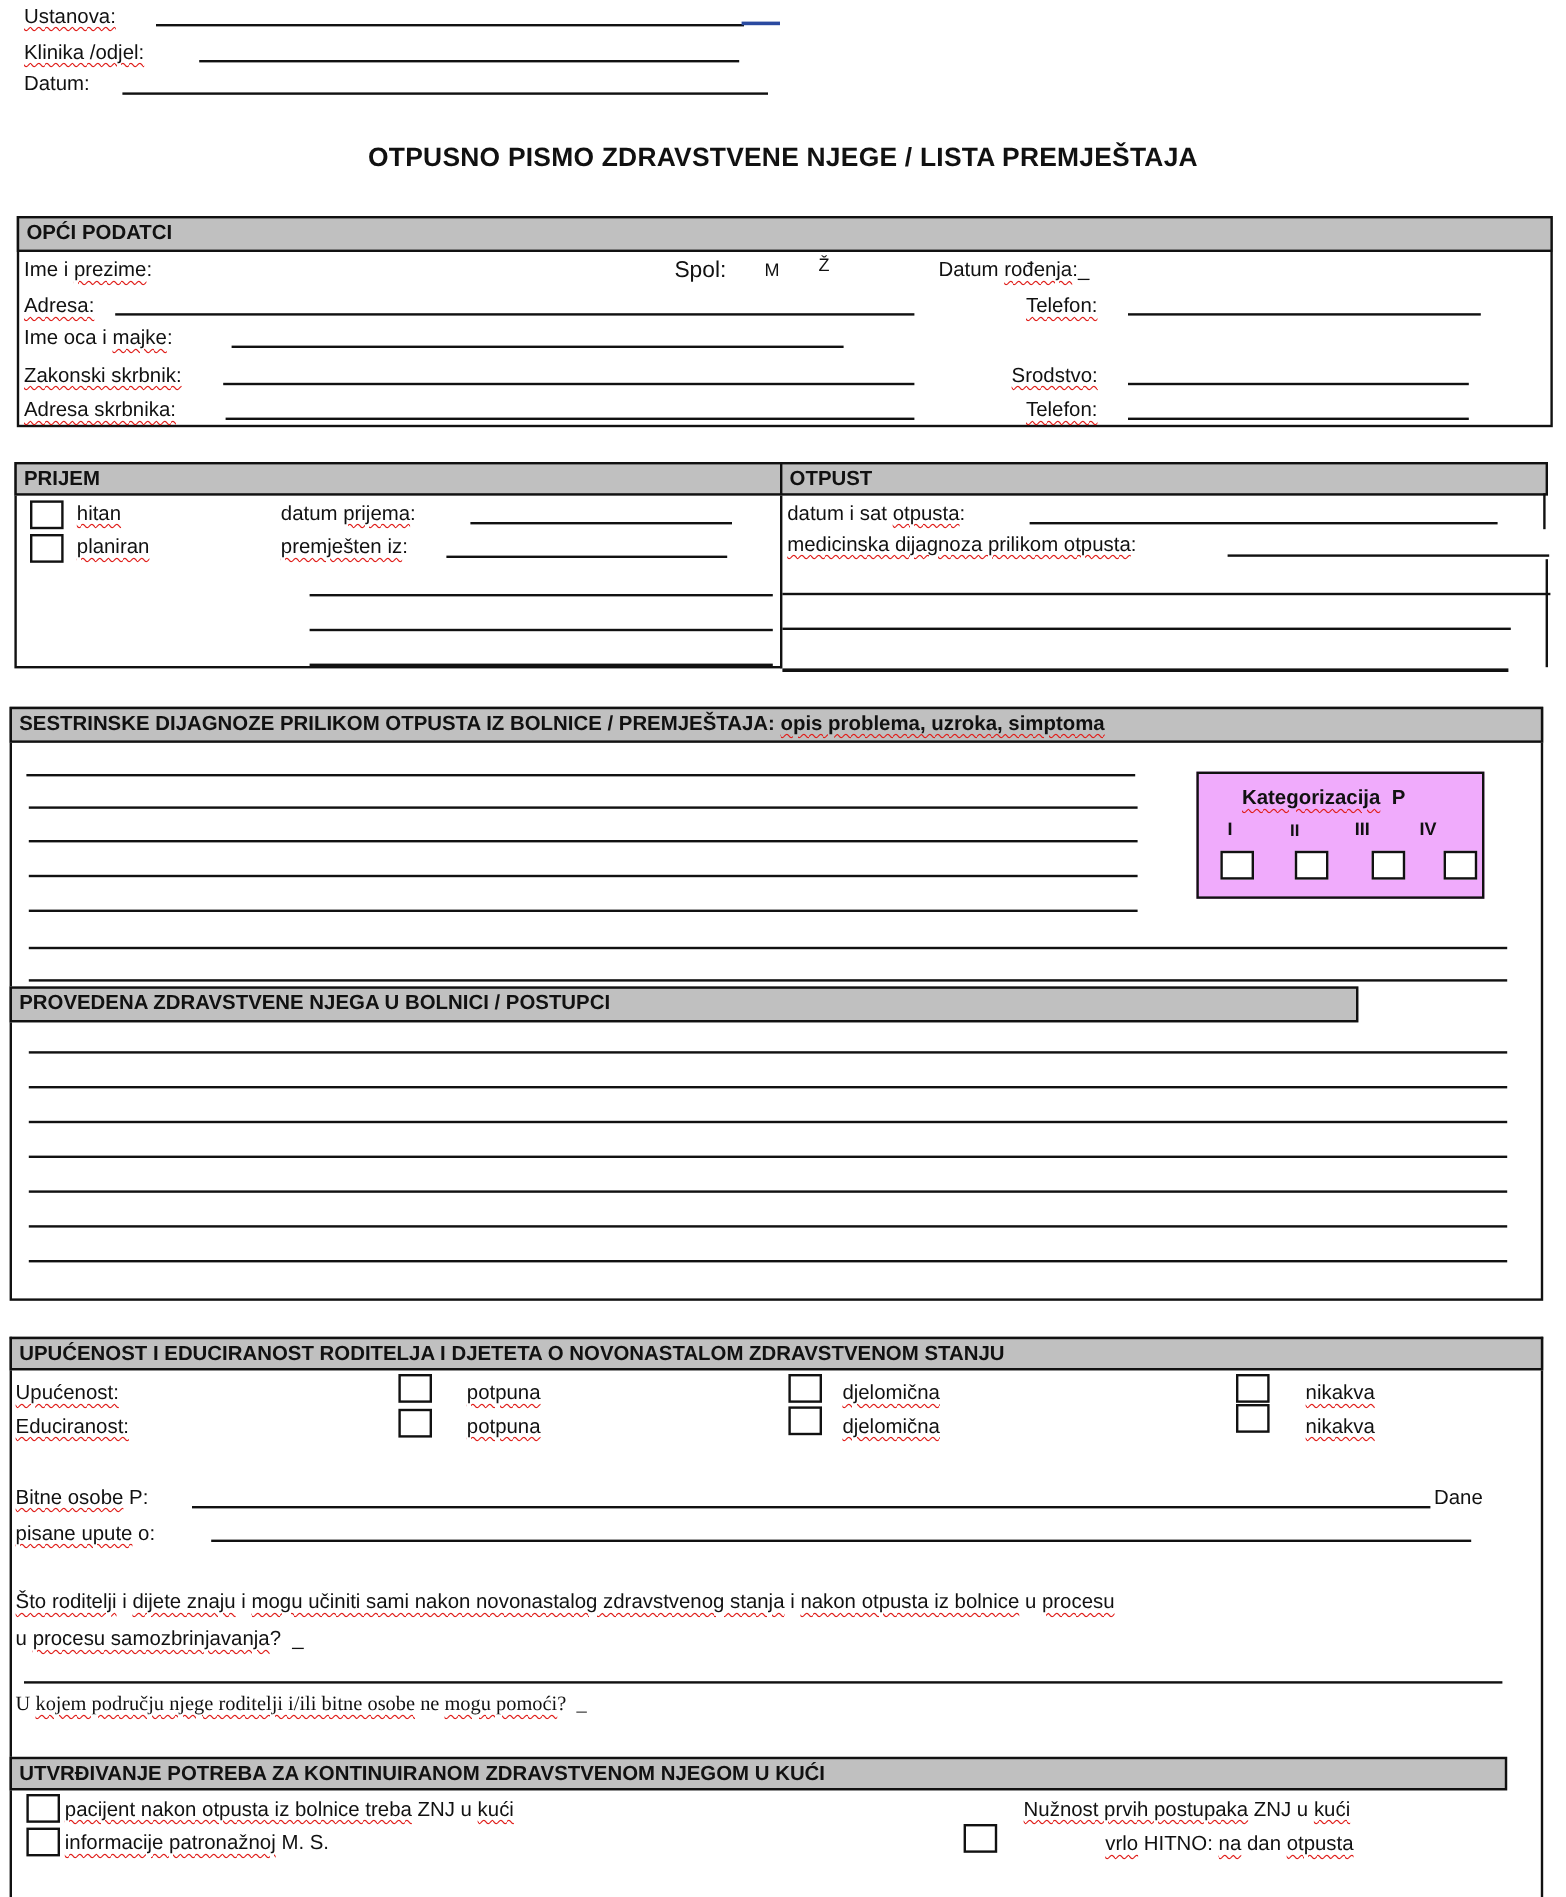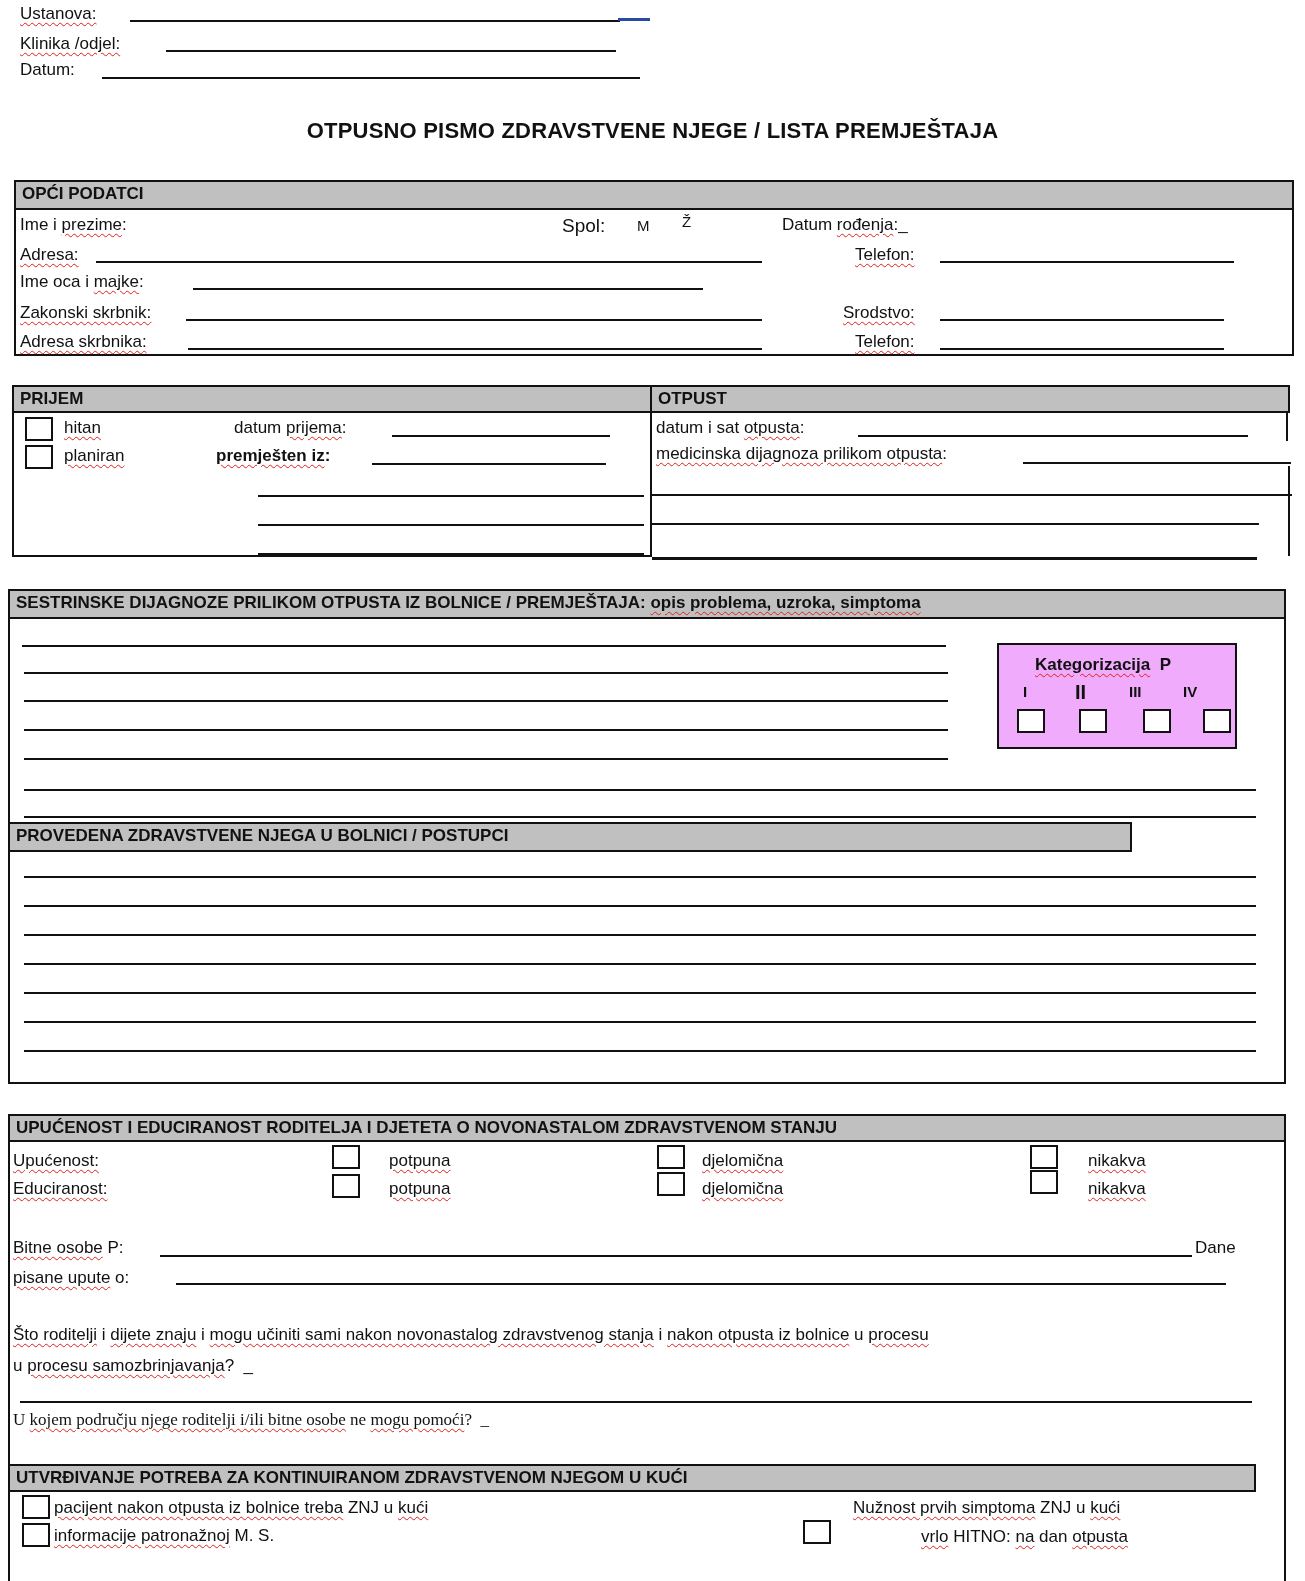--- a/index.html
+++ b/index.html
@@ -64,21 +64,21 @@
 <div class="box" style="left:650px;top:385px;width:638px;height:172px;border-bottom:none;border-right:none;"></div>
 <div class="hdr" style="left:650px;top:385px;width:640px;height:28px;">OTPUST</div>
 
 <div class="cb" style="left:25px;top:417px;"></div>
 <span class="txt" style="left:64px;top:418px;"><span class="sp">hitan</span></span>
 <div class="cb" style="left:25px;top:445px;"></div>
 <span class="txt" style="left:64px;top:446px;"><span class="sp">planiran</span></span>
 
 <span class="txt" style="left:234px;top:418px;">datum <span class="sp">prijema</span>:</span>
 <div class="line input-line" style="left:392px;top:435px;width:218px;"></div>
-<span class="txt" style="left:216px;top:446px;font-weight:bold;"><span class="sp">premješten iz</span>:</span>
+<span class="txt" style="left:234px;top:446px;"><span class="sp">premješten iz</span>:</span>
 <div class="line input-line" style="left:372px;top:463px;width:234px;"></div>
 <div class="line input-line" style="left:258px;top:495px;width:386px;"></div>
 <div class="line input-line" style="left:258px;top:524px;width:386px;"></div>
 <div class="line input-line" style="left:258px;top:553px;width:386px;"></div>
 
 <span class="txt" style="left:656px;top:418px;">datum i sat <span class="sp">otpusta</span>:</span>
 <div class="line input-line" style="left:858px;top:435px;width:390px;"></div>
 <div class="vline" style="left:1286px;top:411px;height:30px;"></div>
 <span class="txt" style="left:656px;top:444px;"><span class="sp">medicinska dijagnoza prilikom otpusta</span>:</span>
 <div class="line input-line" style="left:1023px;top:462px;width:268px;"></div>
@@ -94,21 +94,21 @@
 <div class="line input-line" style="left:24px;top:672px;width:924px;"></div>
 <div class="line input-line" style="left:24px;top:700px;width:924px;"></div>
 <div class="line input-line" style="left:24px;top:729px;width:924px;"></div>
 <div class="line input-line" style="left:24px;top:758px;width:924px;"></div>
 <div class="line input-line" style="left:24px;top:789px;width:1232px;"></div>
 <div class="line input-line" style="left:24px;top:816px;width:1232px;"></div>
 
 <div class="kat">
   <span class="txt" style="left:36px;top:10px;font-weight:bold;"><span class="sp">Kategorizacija</span>&nbsp; <span>P</span></span>
   <span class="txt" style="left:24px;top:37px;font-weight:bold;font-size:15px;">I</span>
-  <span class="txt" style="left:76px;top:37px;font-weight:bold;font-size:20px;">II</span>
+  <span class="txt" style="left:76px;top:37px;font-weight:bold;font-size:14px;">II</span>
   <span class="txt" style="left:130px;top:37px;font-weight:bold;font-size:15px;">III</span>
   <span class="txt" style="left:184px;top:37px;font-weight:bold;font-size:15px;">IV</span>
   <div class="cb" style="left:18px;top:64px;"></div>
   <div class="cb" style="left:80px;top:64px;"></div>
   <div class="cb" style="left:144px;top:64px;"></div>
   <div class="cb" style="left:204px;top:64px;"></div>
 </div>
 
 <div class="hdr" style="left:8px;top:822px;width:1124px;height:30px;">PROVEDENA ZDRAVSTVENE NJEGA U BOLNICI / POSTUPCI</div>
 <div class="line input-line" style="left:24px;top:876px;width:1232px;"></div>
@@ -150,15 +150,15 @@
 <div class="line input-line" style="left:20px;top:1401px;width:1232px;"></div>
 
 <span class="txt" style="left:13px;top:1410px;font-family:Liberation Serif, serif;">U <span class="sp">kojem području njege roditelji i/ili bitne osobe</span> ne <span class="sp">mogu pomoći</span>?&nbsp; _</span>
 
 <div class="hdr" style="left:8px;top:1464px;width:1248px;height:28px;">UTVRĐIVANJE POTREBA ZA KONTINUIRANOM ZDRAVSTVENOM NJEGOM U KUĆI</div>
 <div class="cb" style="left:22px;top:1495px;"></div>
 <span class="txt" style="left:54px;top:1498px;"><span class="sp">pacijent nakon otpusta iz bolnice treba</span> ZNJ u <span class="sp">kući</span></span>
 <div class="cb" style="left:22px;top:1523px;"></div>
 <span class="txt" style="left:54px;top:1526px;"><span class="sp">informacije patronažnoj</span> M. S.</span>
 
-<span class="txt" style="left:853px;top:1498px;"><span class="sp">Nužnost prvih simptoma</span> ZNJ u <span class="sp">kući</span></span>
+<span class="txt" style="left:853px;top:1498px;"><span class="sp">Nužnost prvih postupaka</span> ZNJ u <span class="sp">kući</span></span>
 <div class="cb" style="left:803px;top:1520px;"></div>
 <span class="txt" style="left:921px;top:1527px;"><span class="sp">vrlo</span> HITNO: <span class="sp">na</span> dan <span class="sp">otpusta</span></span>
 
 </body></html>

